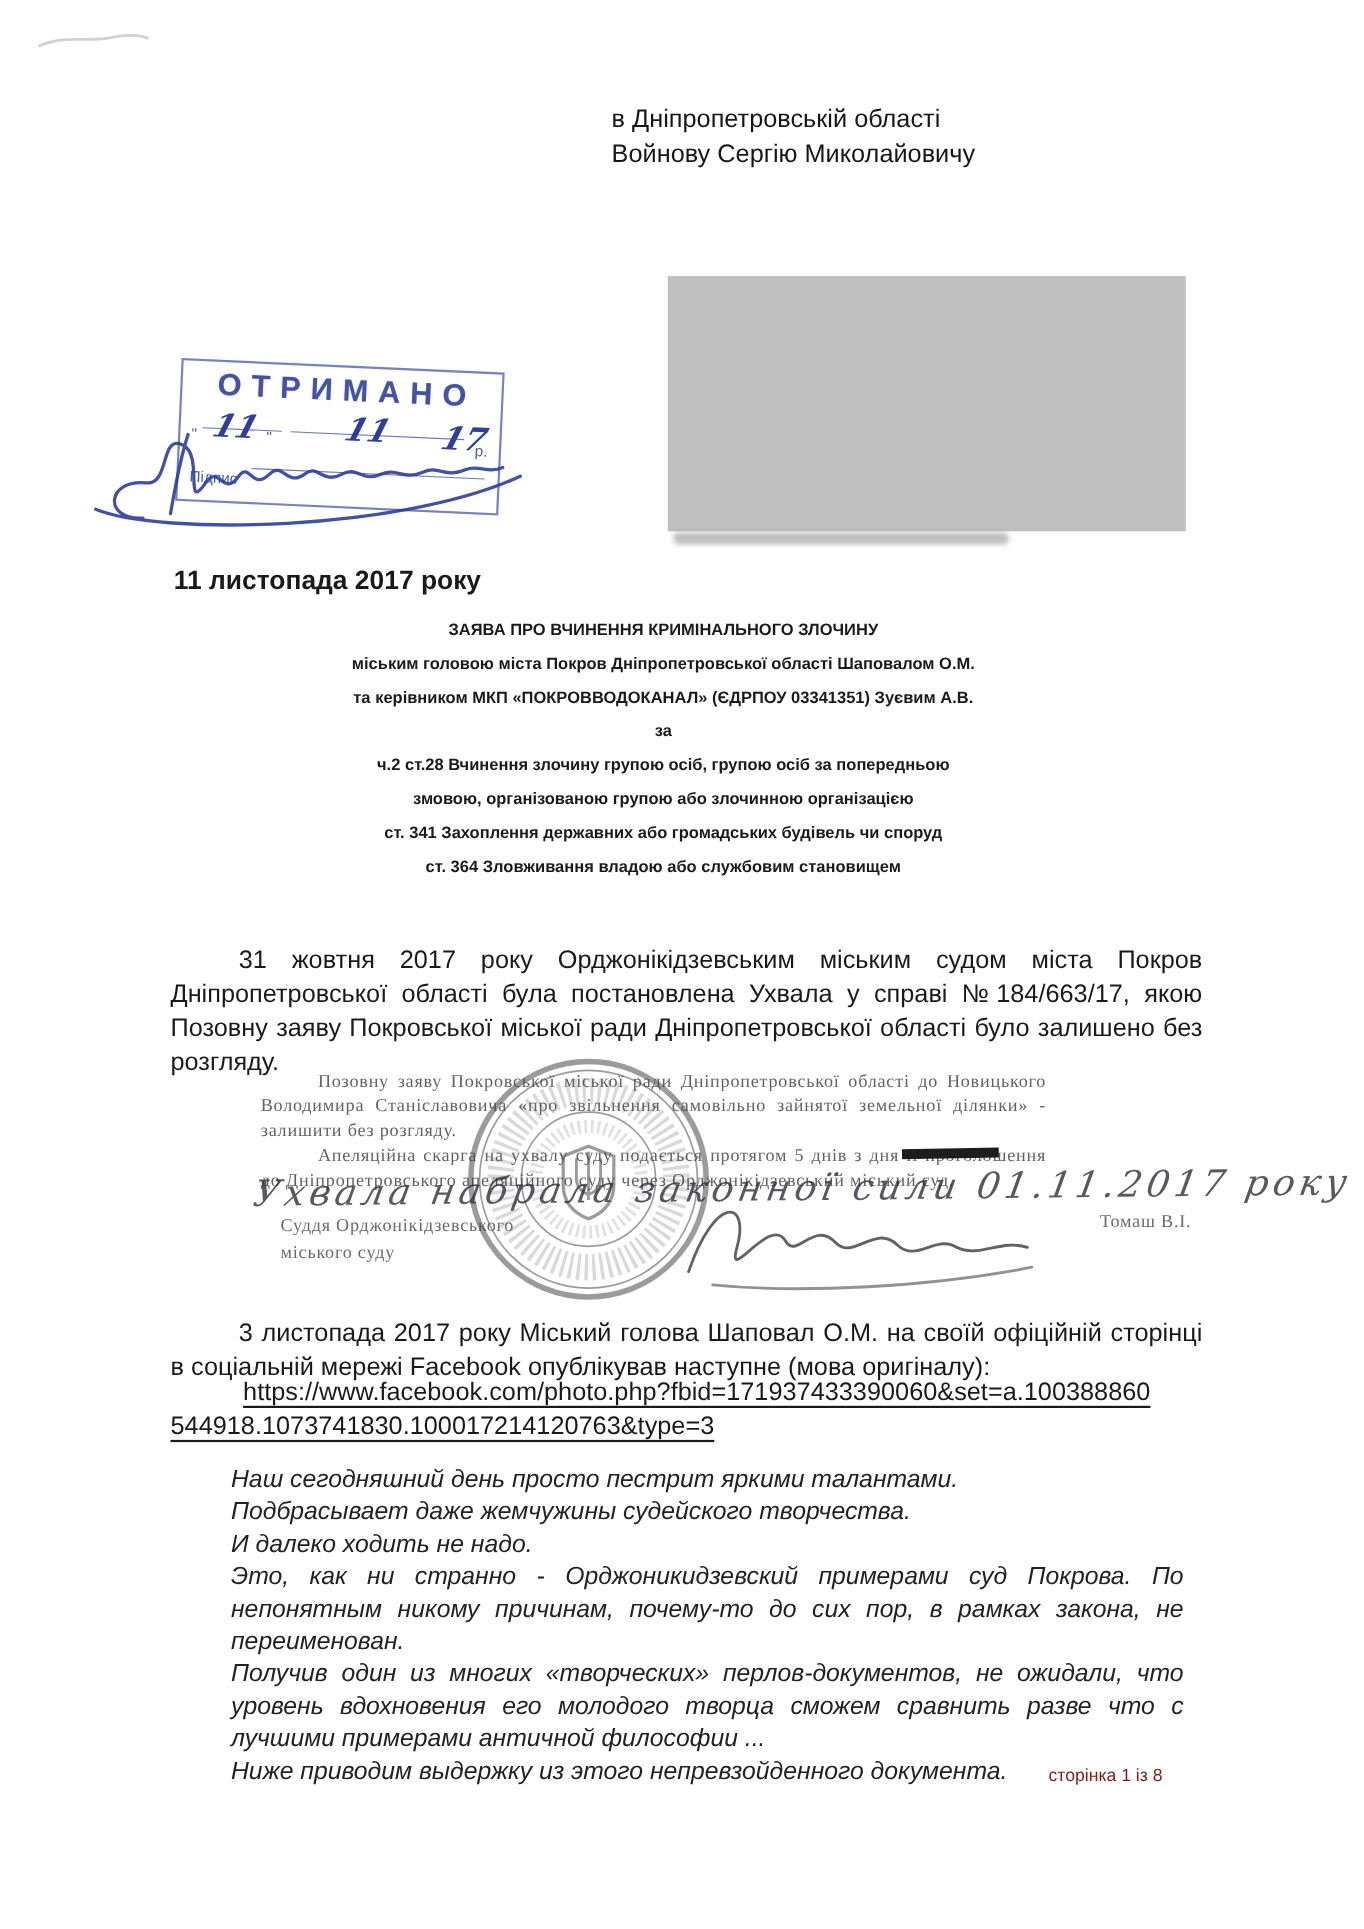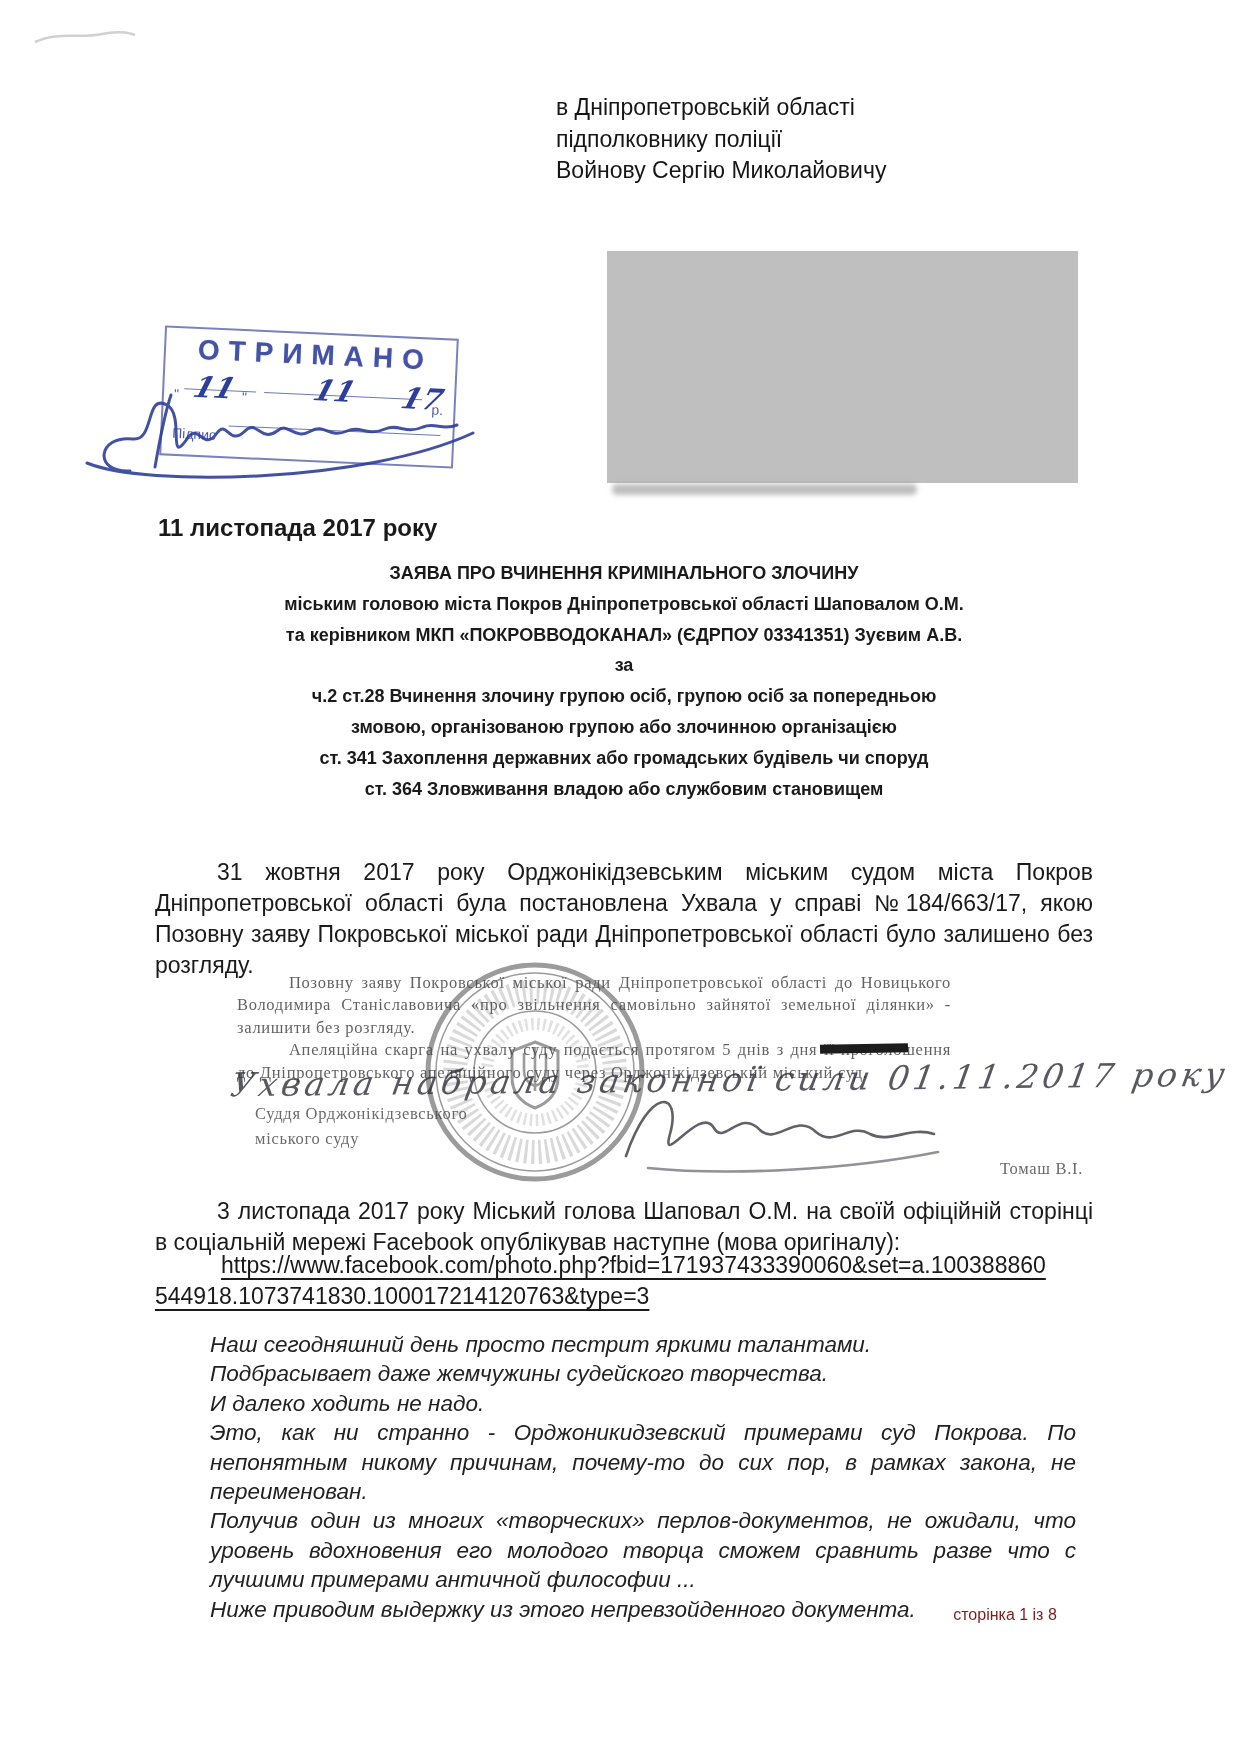--- a/index.html
+++ b/index.html
@@ -37,22 +37,22 @@
   .hand {
     font-family:"DejaVu Serif", serif; font-style:italic; font-weight:bold;
     font-size:29px; color:#2e3f9b; display:inline-block; transform:skewX(-14deg);
     line-height:1;
   }
   .sig-svg { left:75px; top:375px; }
 
   
   .date-line { left:158px; top:514px; font-weight:bold; font-size:24px; }
   .heading {
-    left:149px; top:558px; width:950px; text-align:center;
-    font-weight:bold; font-size:18px; line-height:30.8px;
+    left:128px; top:558px; width:950px; text-align:center;
+    font-weight:bold; font-size:15px; line-height:30.8px;
   }
   .body-par { left:155px; width:938px; font-size:23px; line-height:31px; text-align:justify; text-indent:62px; }
   .p1 { top:857px; }
   .p2 { top:1196px; }
 
   
   .excerpt {
     left:237px; top:972px; width:714px;
     font-family:"Liberation Serif", serif; font-size:16.5px; line-height:22.4px;
     color:#3f3f3f; text-align:justify; letter-spacing:.7px; opacity:.82;
@@ -90,21 +90,20 @@
 <body>
 
 <div class="page">
 
   <svg class="abs pencil" width="110" height="30" viewBox="0 0 110 30">
     <path d="M5,20 C28,9 50,17 72,12 C85,9 98,10 105,13" fill="none" stroke="#bdbdbd" stroke-width="2.5" opacity="0.7"></path>
   </svg>
 
   <div class="abs recipient">
     <div>в Дніпропетровській області</div>
-    <div>підполковнику поліції</div>
     <div>Войнову Сергію Миколайовичу</div>
   </div>
 
   <div class="abs redaction"></div>
   <div class="abs smudge"></div>
 
   <div class="abs stamp">
     <div class="stamp-title">ОТРИМАНО</div>
     <span class="abs stamp-small" style="left:10px; top:58px;">"</span>
     <span class="abs hand" style="left:30px; top:44px;">11</span>
@@ -164,21 +163,21 @@
 
   <svg class="abs judge-sig-svg" width="340" height="100" viewBox="0 0 340 100">
     <g fill="none" stroke="#3a3a44" stroke-width="2.6" stroke-linecap="round">
       <path d="M18,78 C42,8 74,12 62,56 C52,92 92,26 106,50 C116,68 132,30 152,52 C168,68 188,34 208,54 C226,70 242,44 262,56 C282,66 302,48 326,56"></path>
       <path d="M40,90 C120,98 240,92 330,74" opacity="0.7"></path>
     </g>
   </svg>
 
   <div class="abs excerpt-judge" style="left:255px; top:1104px;">Суддя Орджонікідзевського</div>
   <div class="abs excerpt-judge" style="left:255px; top:1129px;">міського суду</div>
-  <div class="abs excerpt-judge" style="left:1000px; top:1159px;">Томаш В.І.</div>
+  <div class="abs excerpt-judge" style="left:1000px; top:1100px;">Томаш В.І.</div>
 
   <div class="abs body-par p2">3 листопада 2017 року Міський голова Шаповал О.М. на своїй офіційній сторінці в соціальній мережі Facebook опублікував наступне (мова оригіналу):</div>
 
   <div class="abs fb-line fb1"><span>https://www.facebook.com/photo.php?fbid=171937433390060&amp;set=a.100388860</span></div>
   <div class="abs fb-line fb2"><span>544918.1073741830.100017214120763&amp;type=3</span></div>
 
   <div class="abs quote">
     <p>Наш сегодняшний день просто пестрит яркими талантами.</p>
     <p>Подбрасывает даже жемчужины судейского творчества.</p>
     <p>И далеко ходить не надо.</p>

